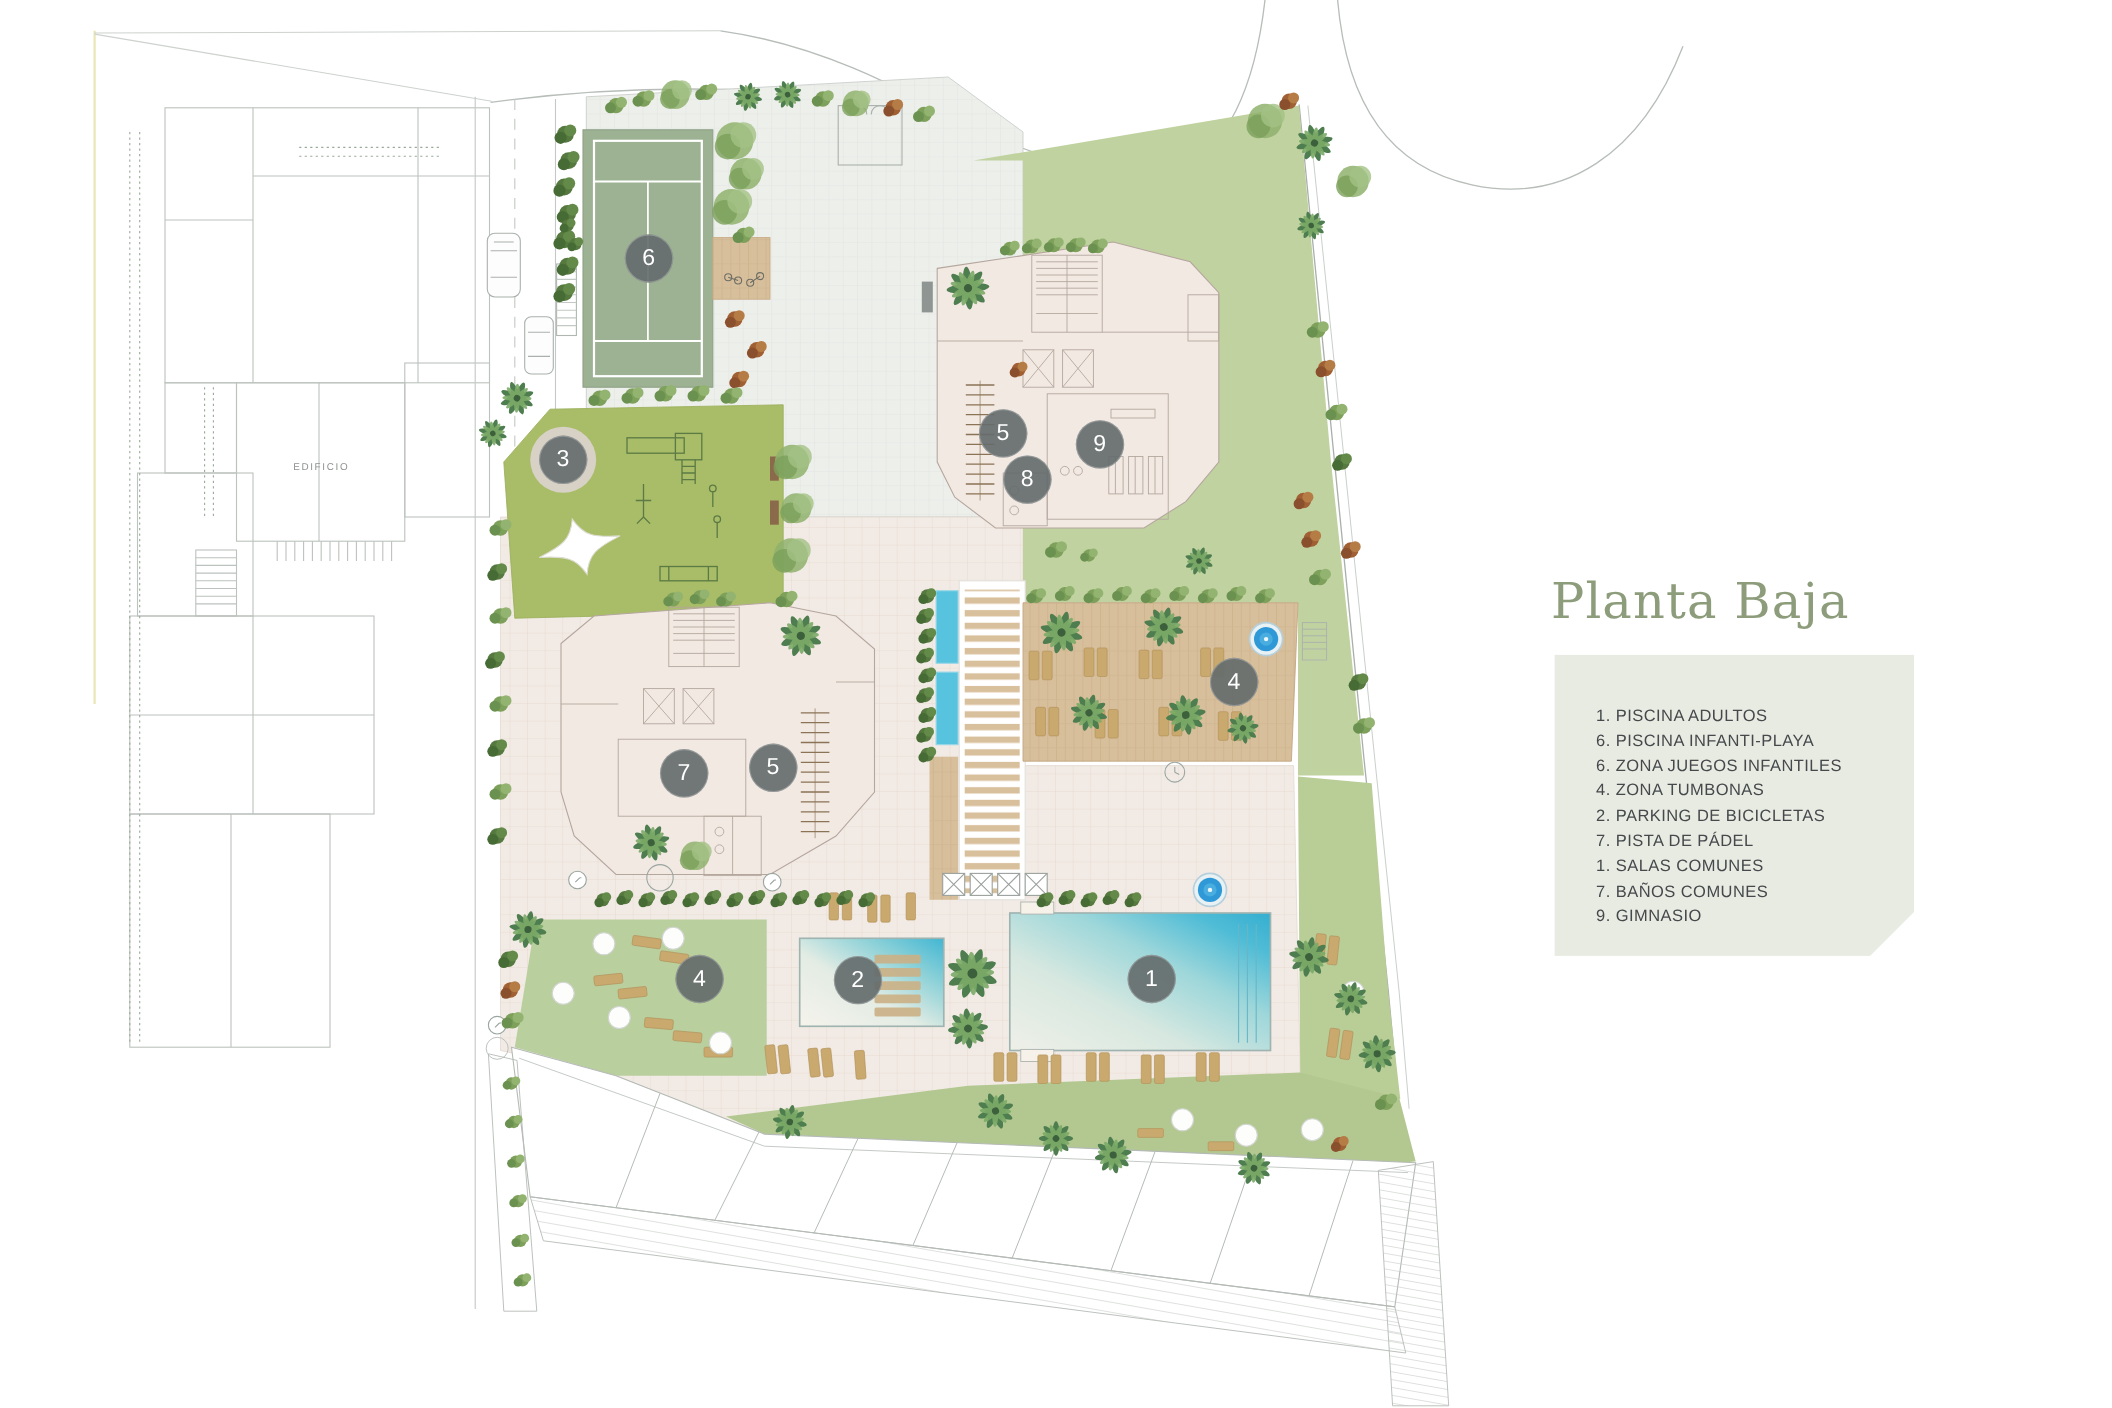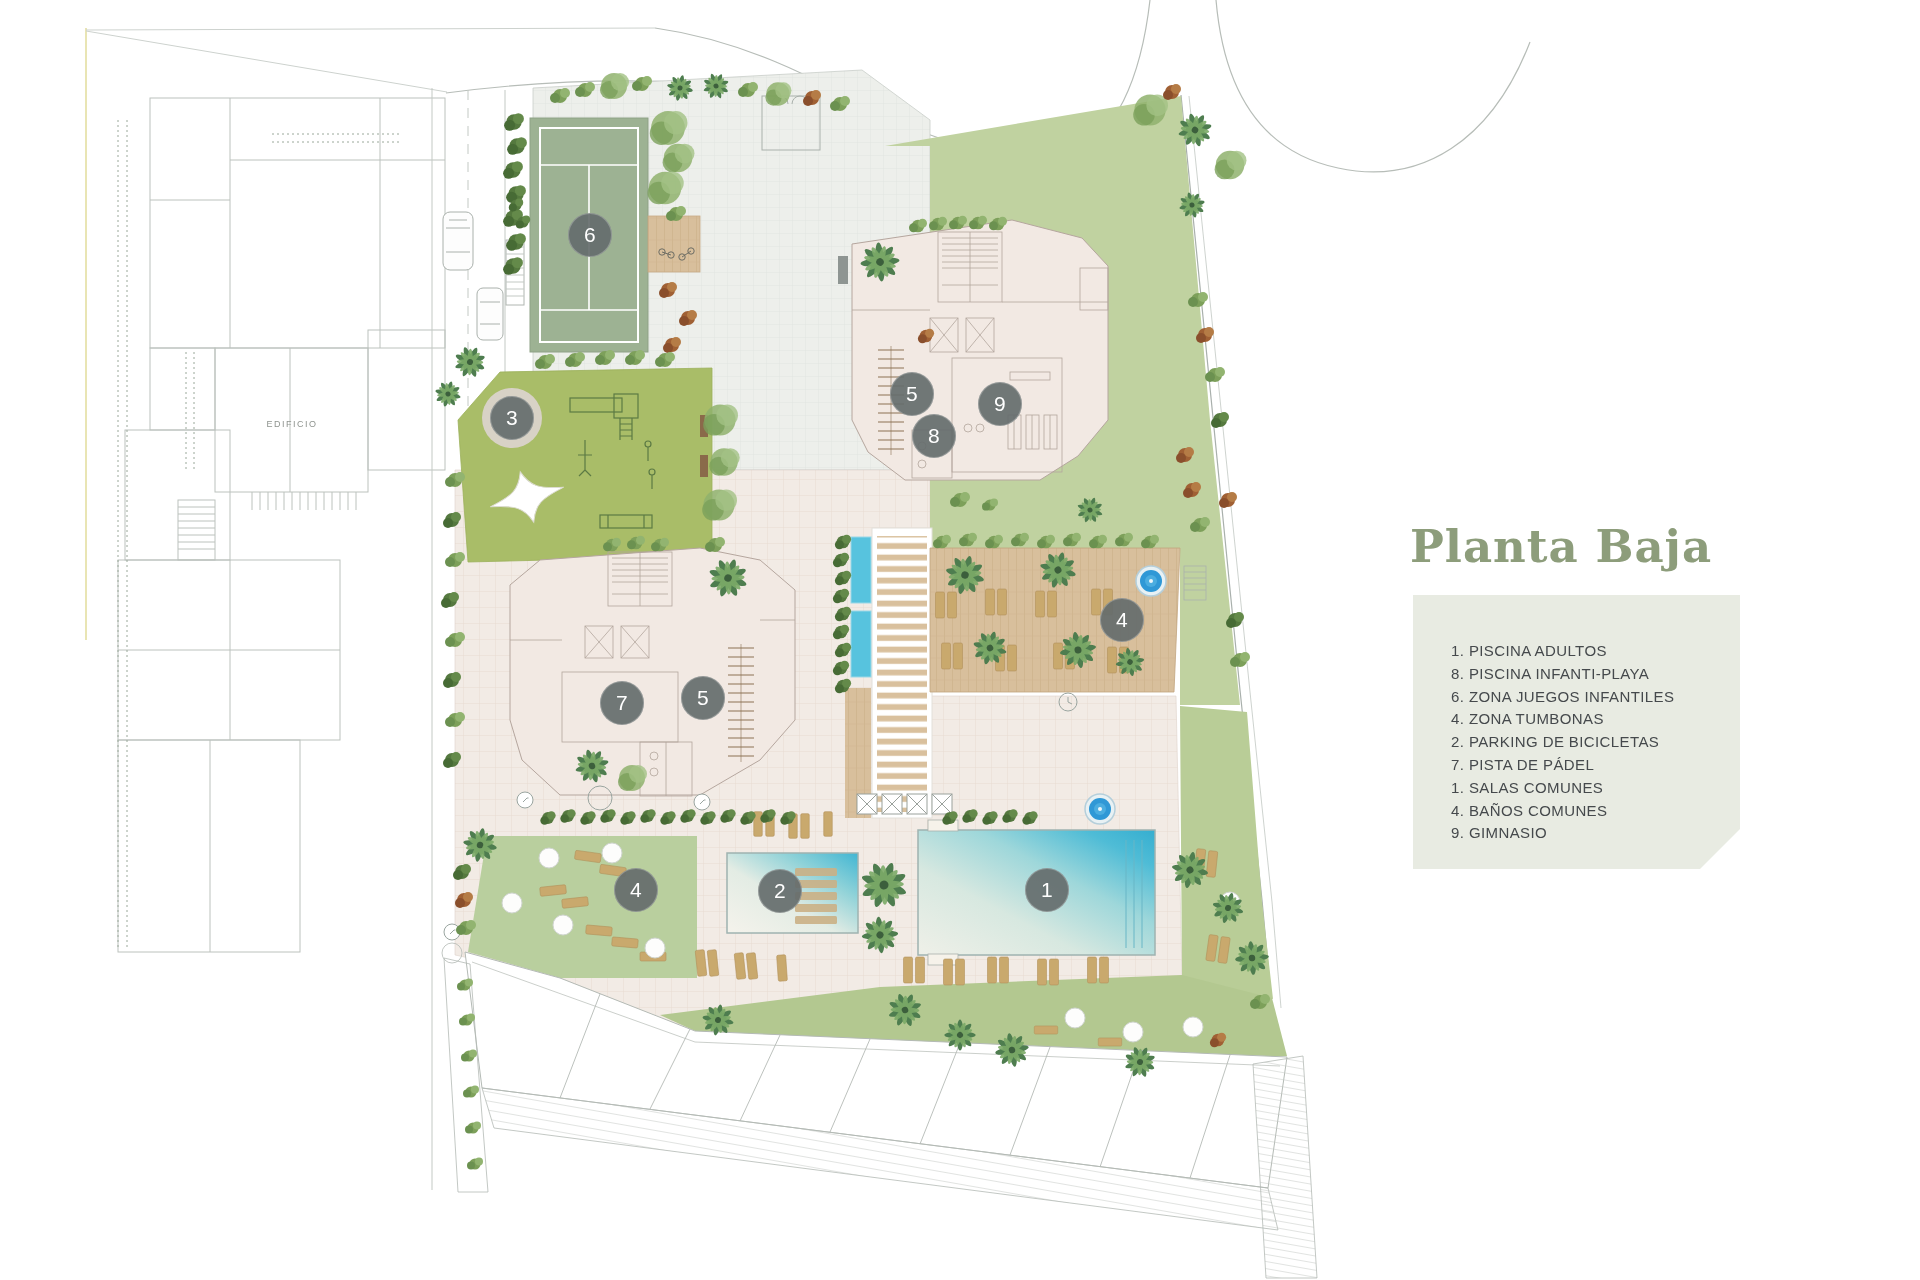--- a/index.html
+++ b/index.html
@@ -5,21 +5,21 @@
   html,body{margin:0;padding:0;background:#fff;}
   .stage{position:relative;width:1920px;height:1280px;background:#ffffff;overflow:hidden;
          font-family:"Liberation Sans",sans-serif;}
   .stage svg{position:absolute;left:0;top:0;}
   .marker{position:absolute;width:44px;height:44px;border-radius:50%;
           background:rgba(101,109,108,0.92);display:flex;align-items:center;justify-content:center;
           box-shadow:0 0 0 1px rgba(255,255,255,0.25) inset;}
   .marker span{color:#ffffff;font-size:21px;font-weight:400;letter-spacing:.5px;
                font-family:"Liberation Sans",sans-serif;}
   .plan-title{position:absolute;left:1410px;top:520px;margin:0;
-              font-family:"DejaVu Serif","Liberation Serif",serif;font-weight:700;
+              font-family:"DejaVu Serif","Liberation Serif",serif;font-weight:400;
               font-size:45px;color:#8d9d7b;letter-spacing:1px;}
   .legend{position:absolute;left:1413px;top:595px;width:327px;height:274px;background:#e8ebe2;
           clip-path:polygon(0 0,100% 0,100% calc(100% - 40px),calc(100% - 40px) 100%,0 100%);}
   .legend ul{list-style:none;margin:45px 0 0 38px;padding:0;}
   .legend li{font-size:15px;line-height:22.8px;color:#45494c;letter-spacing:.4px;}
 </style>
 </head>
 <body>
 
 <div class="stage">
@@ -586,24 +586,24 @@
       <span>2</span>
     </div>
 <div class="marker" style="left:1025px;top:868px">
       <span>1</span>
     </div>
 
 <h1 class="plan-title">Planta Baja</h1>
 <div class="legend">
   <ul>
     <li>1. PISCINA ADULTOS</li>
-    <li>8. PISCINA INFANTI-PLAYA</li>
+    <li>6. PISCINA INFANTI-PLAYA</li>
     <li>6. ZONA JUEGOS INFANTILES</li>
     <li>4. ZONA TUMBONAS</li>
     <li>2. PARKING DE BICICLETAS</li>
     <li>7. PISTA DE PÁDEL</li>
     <li>1. SALAS COMUNES</li>
-    <li>4. BAÑOS COMUNES</li>
+    <li>7. BAÑOS COMUNES</li>
     <li>9. GIMNASIO</li>
   </ul>
 </div>
 
 </div>
 
 </body></html>

